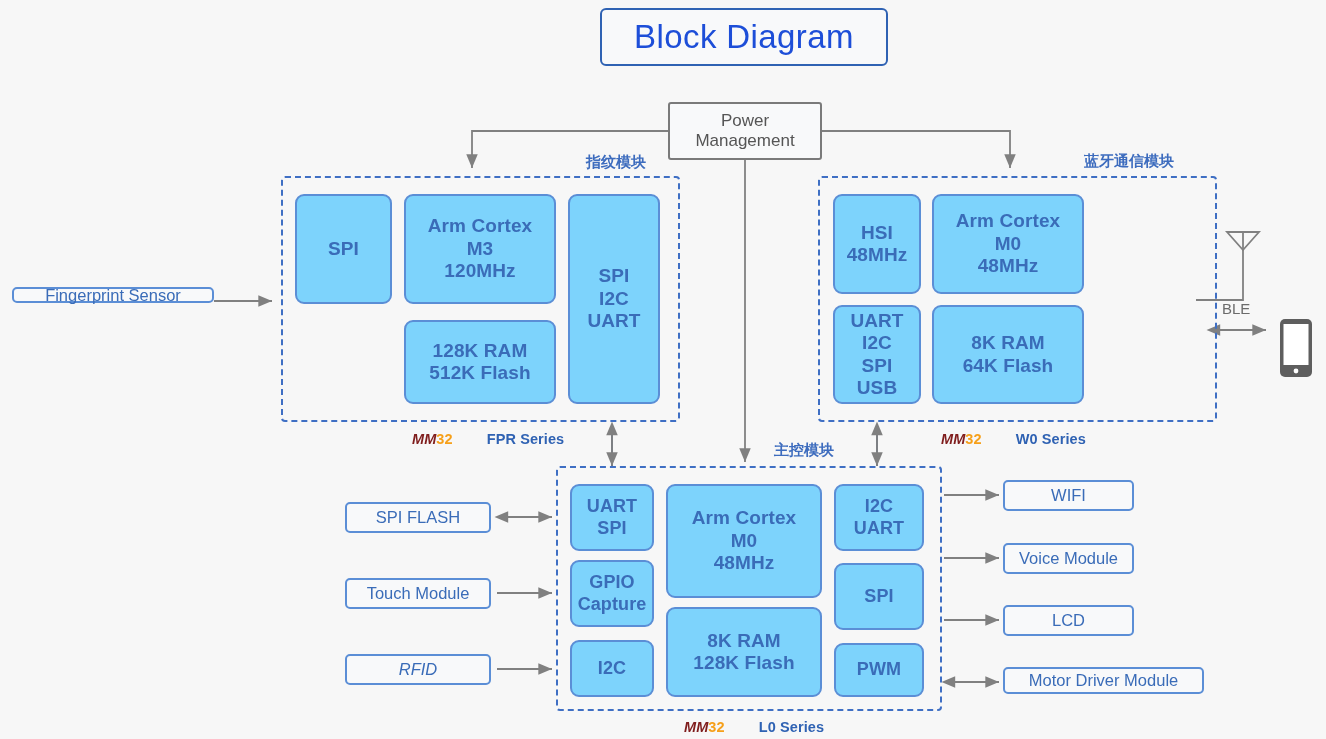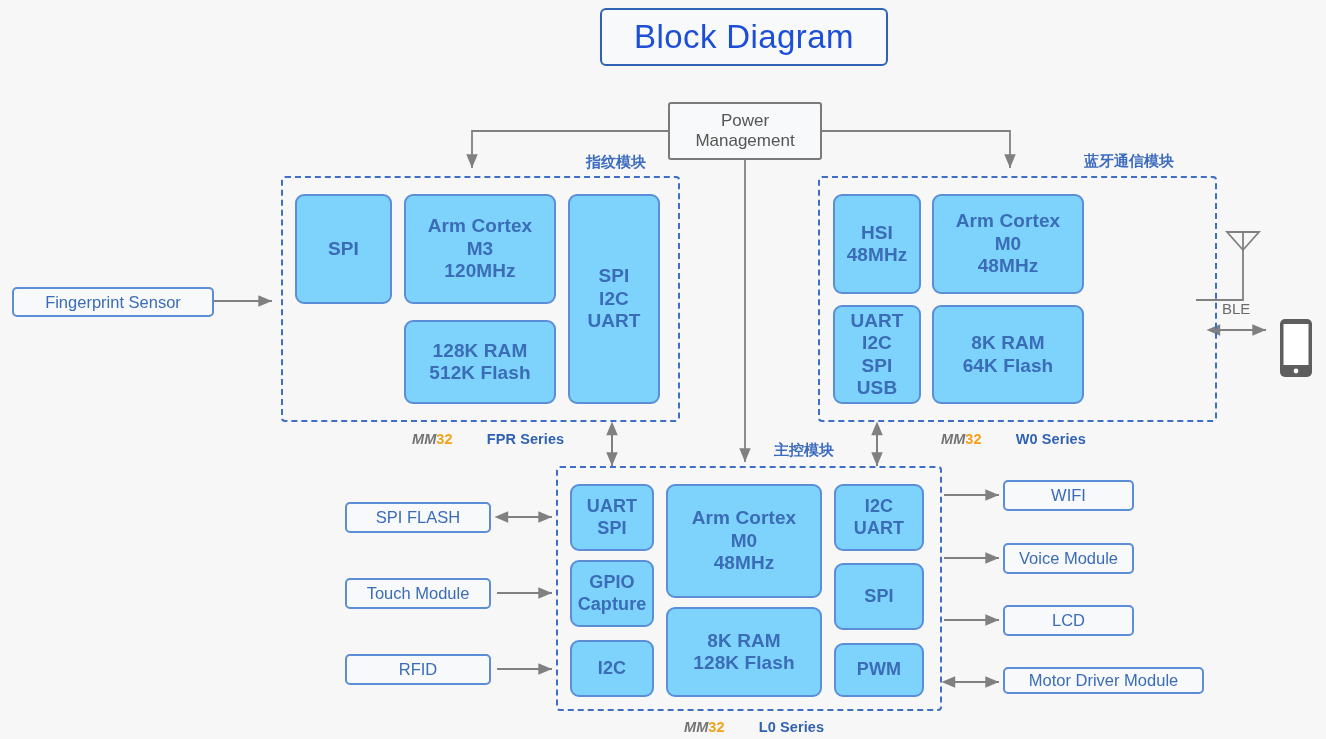--- a/index.html
+++ b/index.html
@@ -78,21 +78,21 @@
 
   
   .series{
     position:absolute;
     font-size:14.5px;
     font-weight:bold;
     color:#2f62b3;
     white-space:nowrap;
     letter-spacing:.1px;
   }
-  .series .mm{font-style:italic;color:#737373;}
+  .series .mm{font-style:italic;color:#7f1d1d;}
   .series .n32{color:#f6a01a;}
   .series .rest{font-style:normal;color:#2f62b3;margin-left:34px;}
 
   
   .pill{
     position:absolute;box-sizing:border-box;
     border:2px solid #5b8ed6;border-radius:5px;
     background:#f8f9fa;color:#3a6cb8;
     font-size:16.5px;font-weight:normal;
     display:flex;align-items:center;justify-content:center;
@@ -158,21 +158,21 @@
       <path d="M944,620 L999,620" marker-end="url(#ah)"></path>
       <path d="M944,682 L999,682" marker-end="url(#ah)" marker-start="url(#ahs)"></path>
     </g>
   </svg>
 
   <div id="title">Block Diagram</div>
 
   <div id="power">Power
 Management</div>
 
-  <div class="pill" style="left:12px;top:287px;width:202px;height:30px;">Fingerprint Sensor</div>
+  <div class="pill" style="left:12px;top:287px;width:202px;height:16px;">Fingerprint Sensor</div>
 
   <div class="cn" style="left:586px;top:153px;">指纹模块</div>
   <div class="dashbox" style="left:281px;top:176px;width:399px;height:246px;"></div>
 
   <div class="blk" style="left:295px;top:194px;width:97px;height:110px;font-size:19px;">SPI</div>
   <div class="blk" style="left:404px;top:194px;width:152px;height:110px;font-size:19px;">Arm Cortex
 M3
 120MHz</div>
   <div class="blk" style="left:568px;top:194px;width:92px;height:210px;font-size:19px;">SPI
 I2C
@@ -230,20 +230,20 @@
 UART</div>
   <div class="blk" style="left:834px;top:563px;width:90px;height:67px;font-size:18px;">SPI</div>
   <div class="blk" style="left:834px;top:643px;width:90px;height:54px;font-size:18px;">PWM</div>
 
   <div class="series" style="left:684px;top:719px;">
     <span class="mm">MM</span><span class="n32">32</span><span class="rest">L0 Series</span>
   </div>
 
   <div class="pill" style="left:345px;top:502px;width:146px;height:31px;">SPI FLASH</div>
   <div class="pill" style="left:345px;top:578px;width:146px;height:31px;">Touch Module</div>
-  <div class="pill" style="left:345px;top:654px;width:146px;height:31px;">RFID</div>
+  <div class="pill" style="left:345px;top:654px;width:146px;height:31px;font-style:italic;">RFID</div>
 
   <div class="pill" style="left:1003px;top:480px;width:131px;height:31px;">WIFI</div>
   <div class="pill" style="left:1003px;top:543px;width:131px;height:31px;">Voice Module</div>
   <div class="pill" style="left:1003px;top:605px;width:131px;height:31px;">LCD</div>
   <div class="pill" style="left:1003px;top:667px;width:201px;height:27px;">Motor Driver Module</div>
 
 </div>
 
 </body></html>

